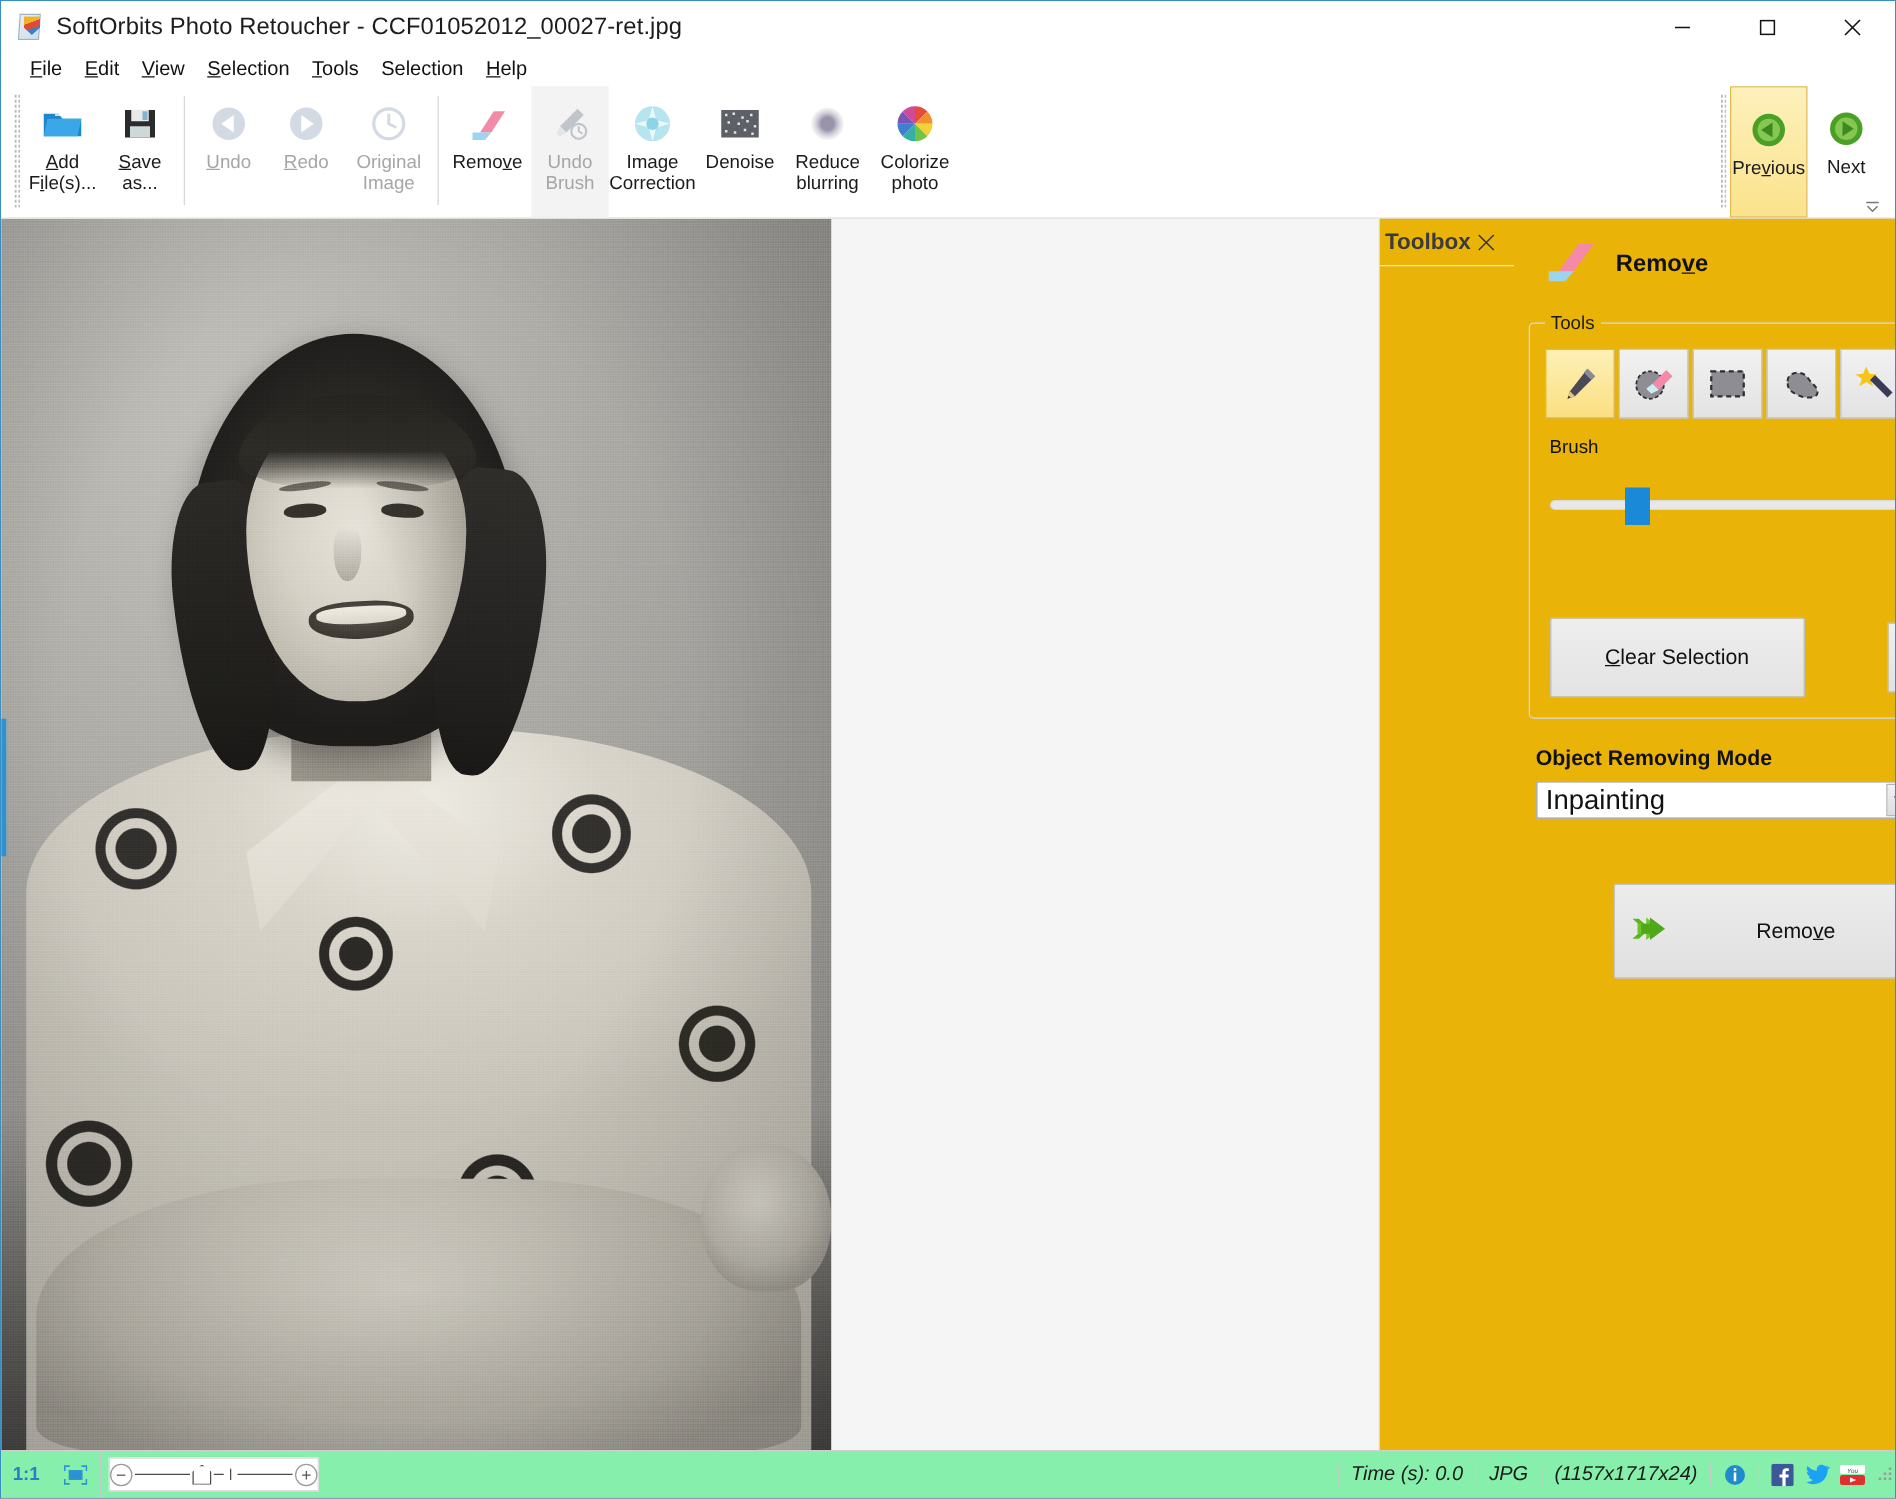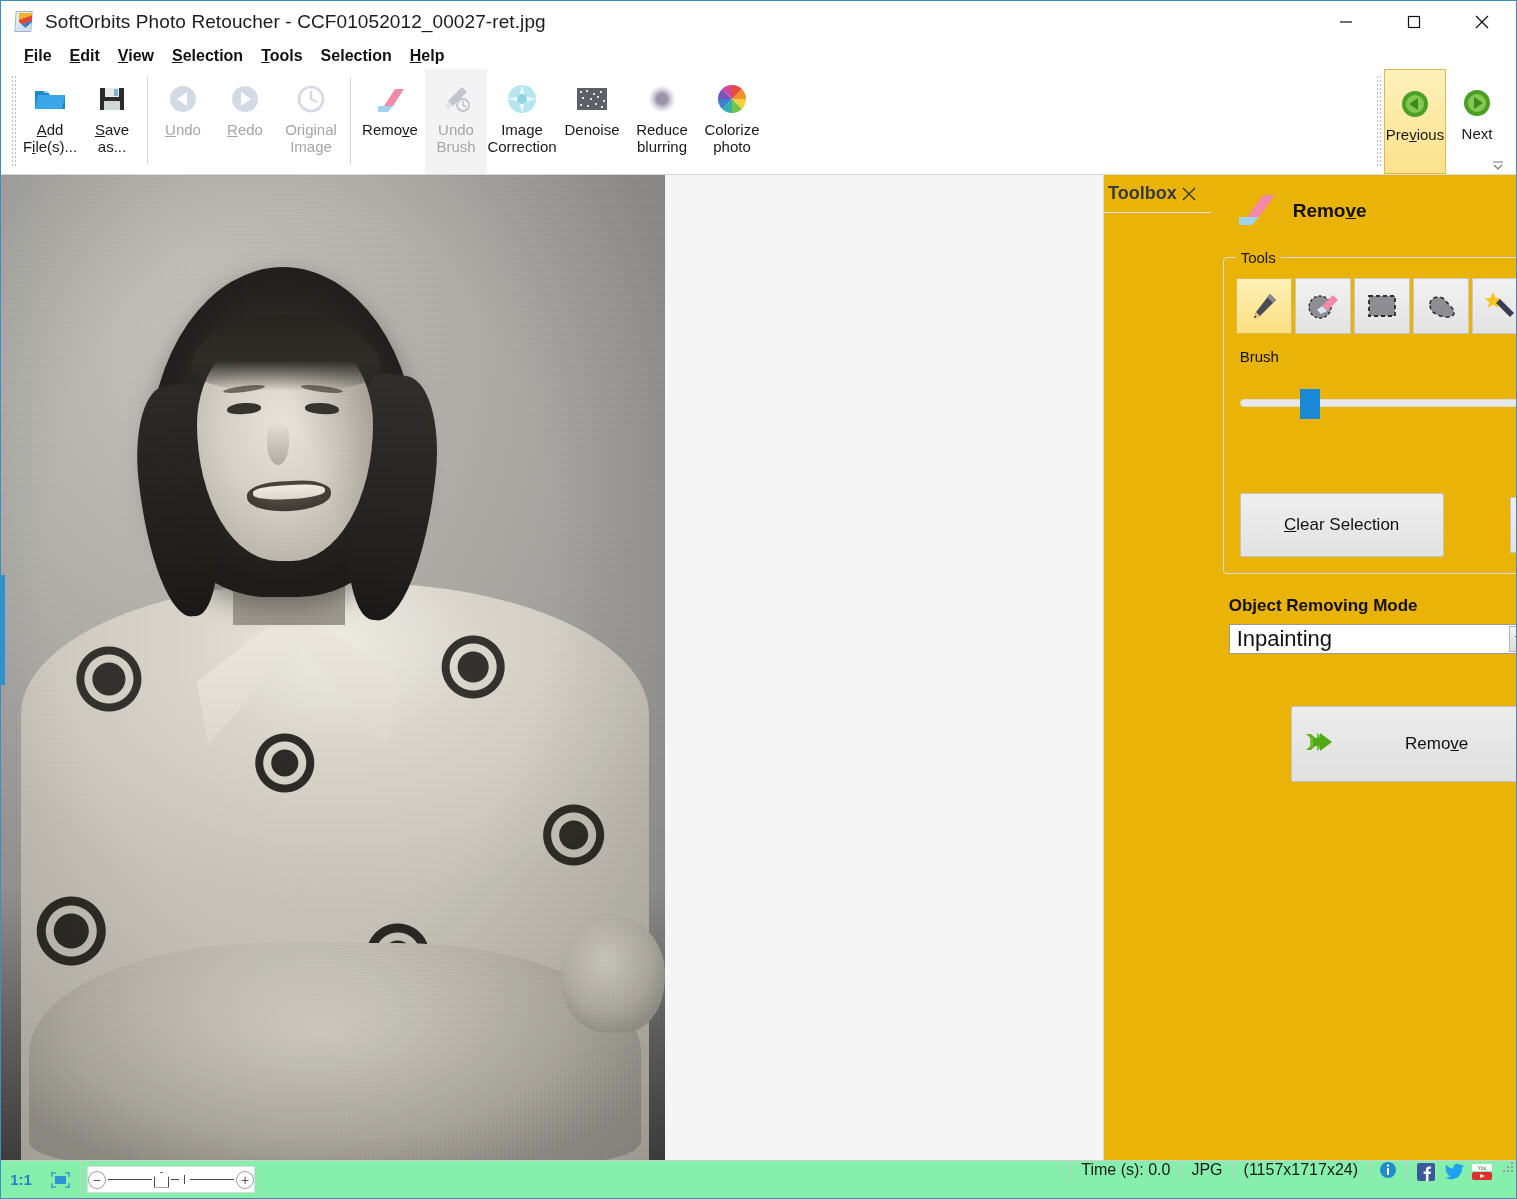--- a/index.html
+++ b/index.html
@@ -59,21 +59,21 @@
 
   
   #menu-bar {
     height: 26px; flex: 0 0 26px;
     display: flex; align-items: center;
     padding-left: 14px;
     background: #ffffff;
   }
   .menu-item {
     font-size: 16px; color: #111; padding: 0 9px; line-height: 20px;
-    white-space: nowrap; cursor: default; font-weight: bold;
+    white-space: nowrap; cursor: default;
   }
   .menu-item u { text-decoration: underline; }
 
   
   #toolbar {
     height: 106px; flex: 0 0 106px;
     background: #ffffff;
     border-bottom: 1px solid #d9d9d9;
     display: flex; align-items: stretch;
     position: relative;
@@ -406,21 +406,21 @@
   .zs-btn { width: 18px; height: 18px; border: 1px solid #9b9b9b; border-radius: 50%;
     background: #fff; display: flex; align-items: center; justify-content: center;
     font-size: 14px; color: #555; line-height: 1; cursor: default; }
   .zs-track { width: 44px; height: 1px; background: #4a4a4a; }
   .zs-home {
     width: 16px; height: 16px; background: #fff; border: 1px solid #4a4a4a;
     clip-path: polygon(50% 0, 100% 38%, 100% 100%, 0 100%, 0 38%);
     cursor: default;
   }
   .zs-tick { width: 1px; height: 9px; background: #4a4a4a; margin: 0 3px; }
-  #sb-right { margin-left: auto; display: flex; align-items: flex-start; }
+  #sb-right { margin-left: auto; display: flex; align-items: center; font-style: italic; }
   .social {
     width: 22px; height: 22px; margin: 0 3px; display: flex;
     align-items: center; justify-content: center; cursor: default;
   }
   #resize-grip {
     width: 16px; display: flex; align-items: flex-end; justify-content: flex-end;
     padding: 0 2px 2px 0;
   }
 </style>
 </head>

